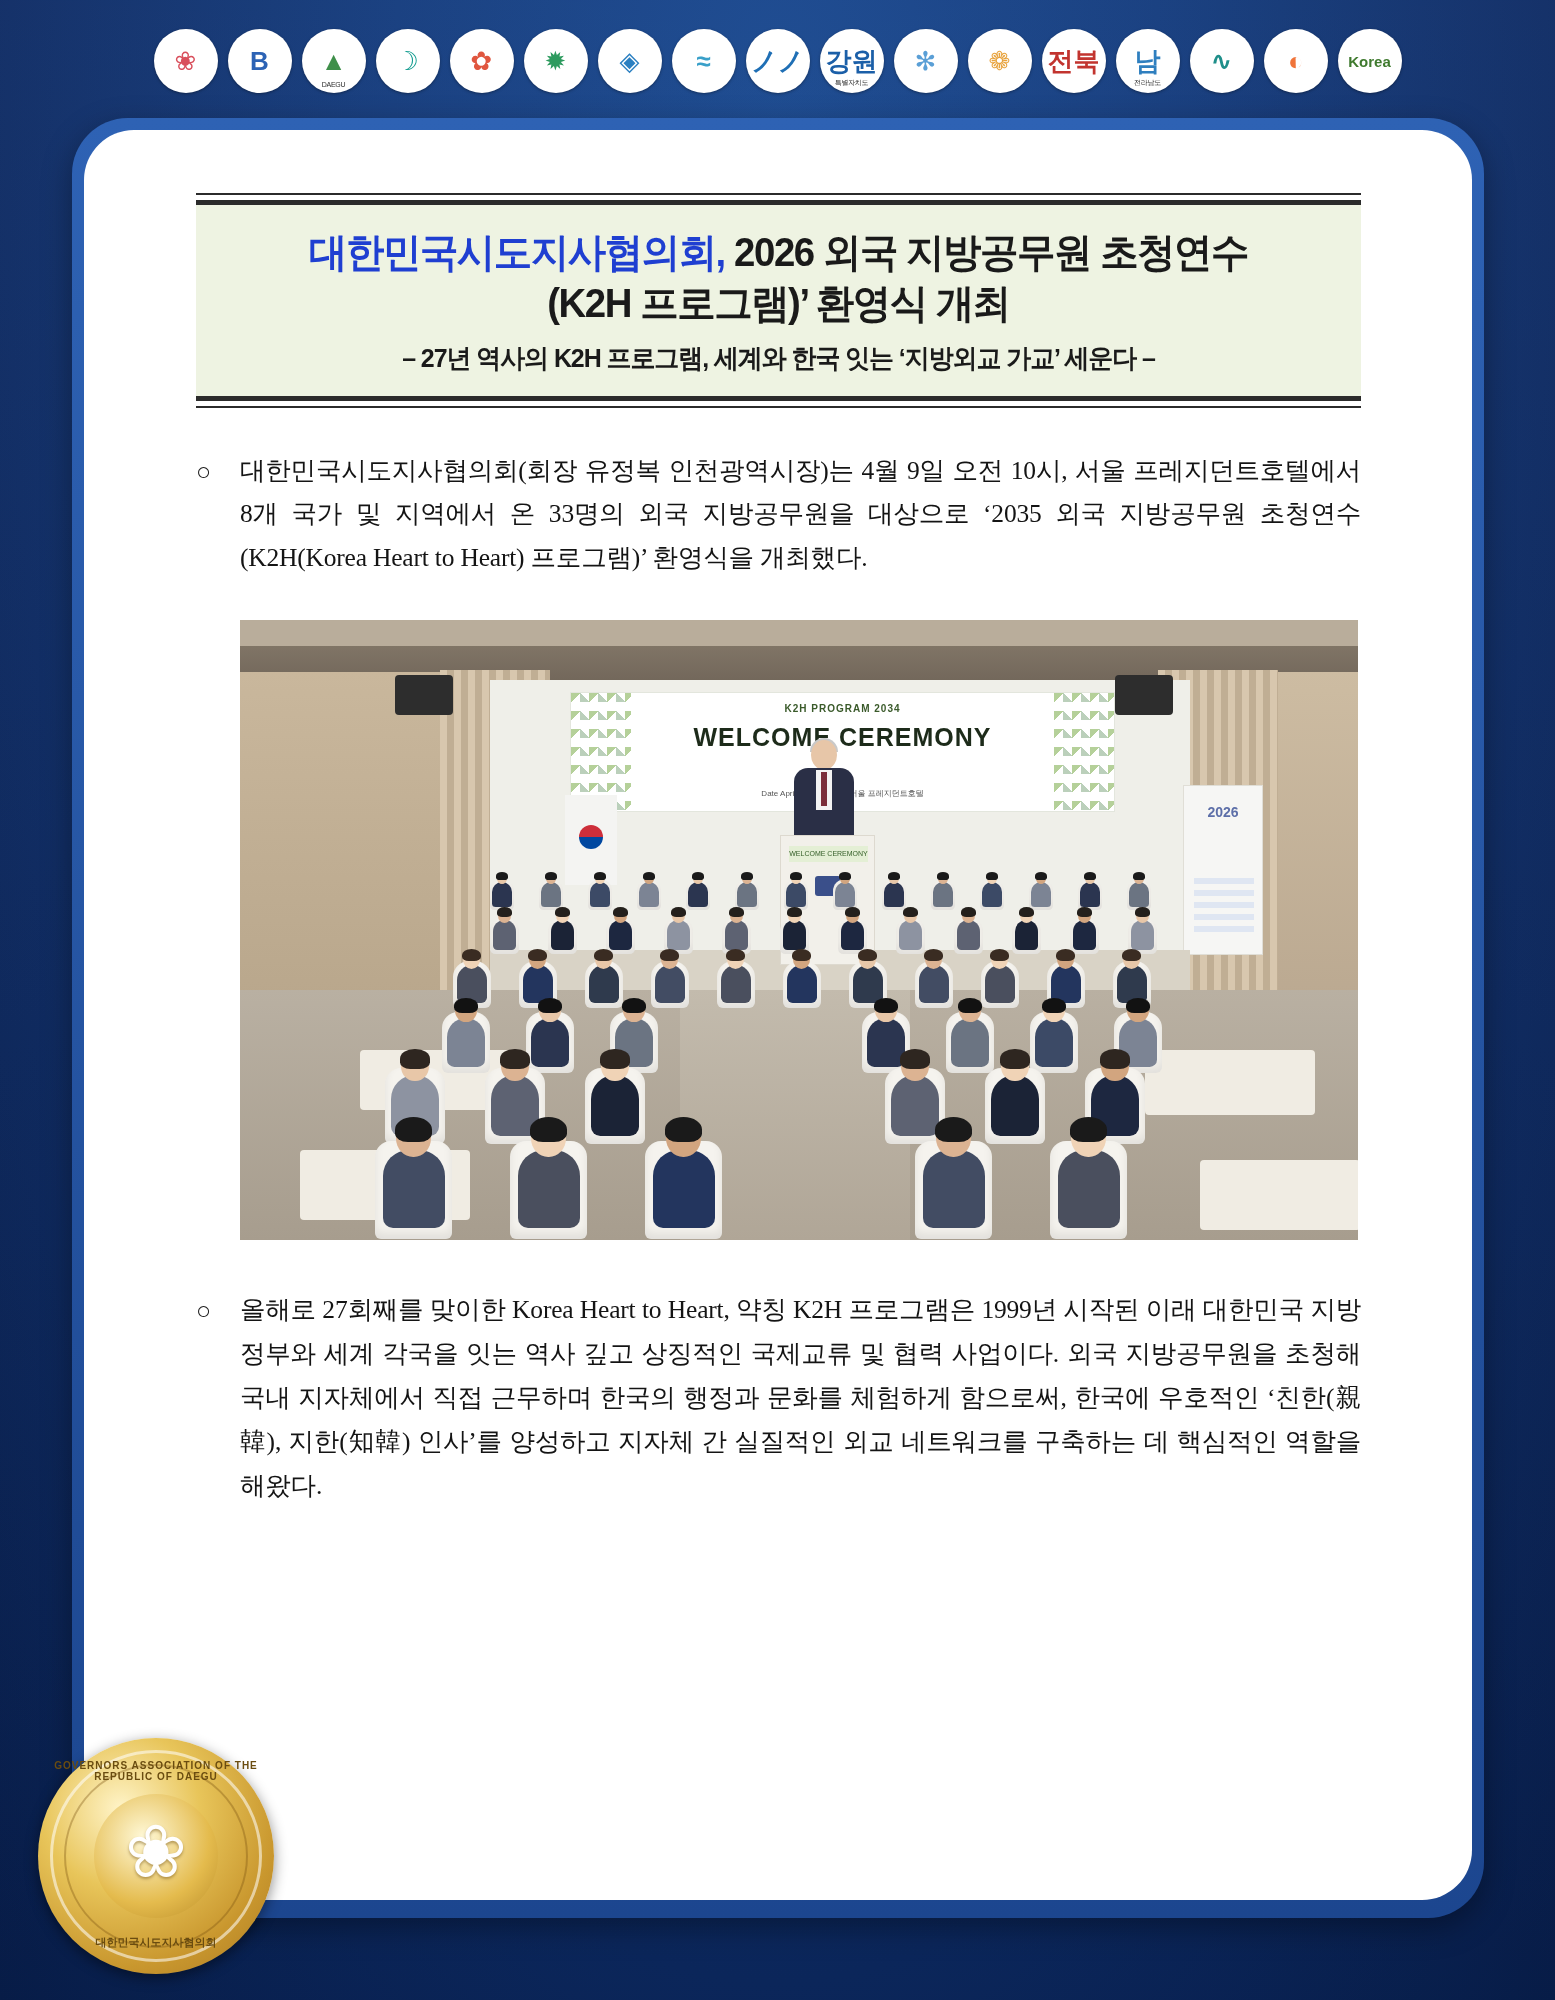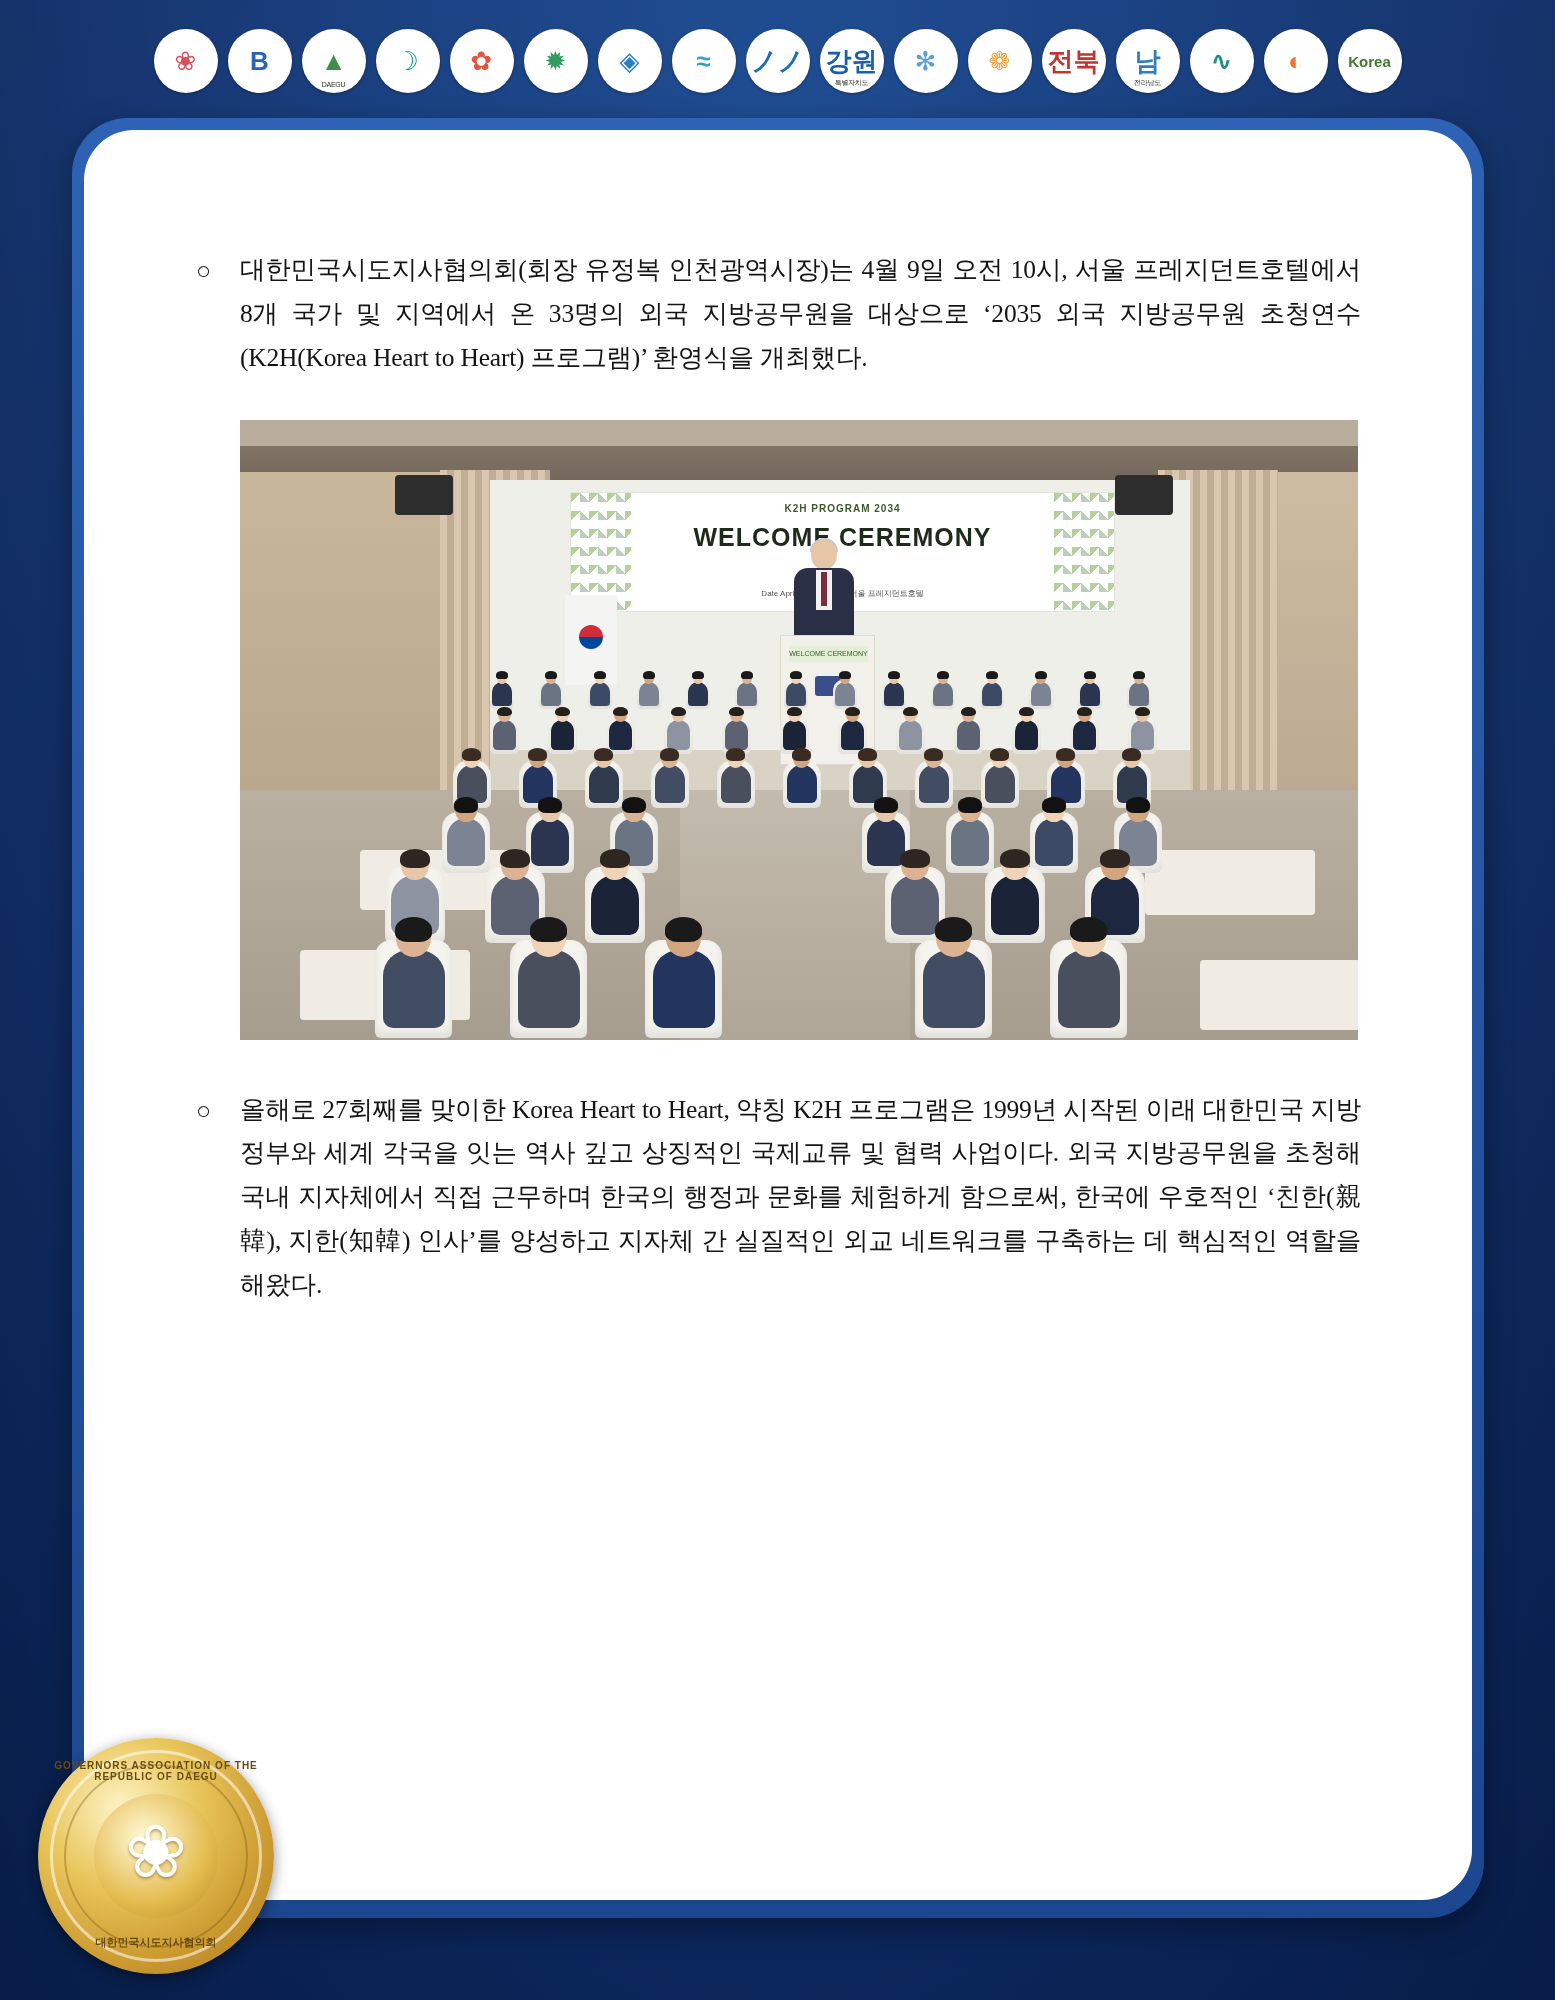--- a/index.html
+++ b/index.html
@@ -338,20 +338,27 @@
     </div>
     <div class="emblem">
       <span class="glyph" style="color: rgb(63, 122, 46); font-size: 15px;">Korea</span>
     </div>
   </div>
 
 <div class="card-shadow"></div>
 <div class="card">
   <div class="card-inner">
 
+    <div class="title-box">
+      <div class="title-main">
+        <span class="hl">대한민국시도지사협의회, </span><span>2026 외국 지방공무원 초청연수</span><br>
+        <span>(K2H 프로그램)’ 환영식 개최</span>
+      </div>
+      <div class="title-sub">– 27년 역사의 K2H 프로그램, 세계와 한국 잇는 ‘지방외교 가교’ 세운다 –</div>
+    </div>
 
     <div class="para">
       <div class="bullet">○</div>
       <div class="para-text">대한민국시도지사협의회(회장 유정복 인천광역시장)는 4월 9일 오전 10시, 서울 프레지던트호텔에서 8개 국가 및 지역에서 온 33명의 외국 지방공무원을 대상으로 ‘2035 외국 지방공무원 초청연수(K2H(Korea Heart to Heart) 프로그램)’ 환영식을 개최했다.</div>
     </div>
 
     <div class="photo-wrap">
       <div class="photo">
         <div class="p-ceiling"></div>
         <div class="p-ceiling2"></div>
@@ -369,20 +376,24 @@
           <div class="bn-bot">Date  April 9, 2026          Place  서울 프레지던트호텔</div>
         </div>
 
         <div class="p-speakerbox-l"></div>
         <div class="p-speakerbox-r"></div>
 
         <div class="p-flag">
             <div class="circ"></div>
           </div>
 
+        <div class="p-rollup">
+          <div class="yr">2026</div>
+          <div class="bars"></div>
+        </div>
 
         <div class="p-floorstage"></div>
         <div class="p-carpet"></div>
         <div class="p-aisle"></div>
 
         <div class="p-speaker">
           <div class="hair"></div>
           <div class="head"></div>
           <div class="body"></div>
           <div class="shirt"></div>

